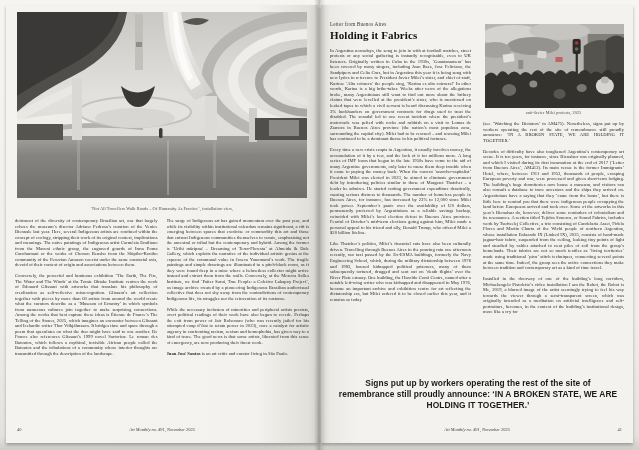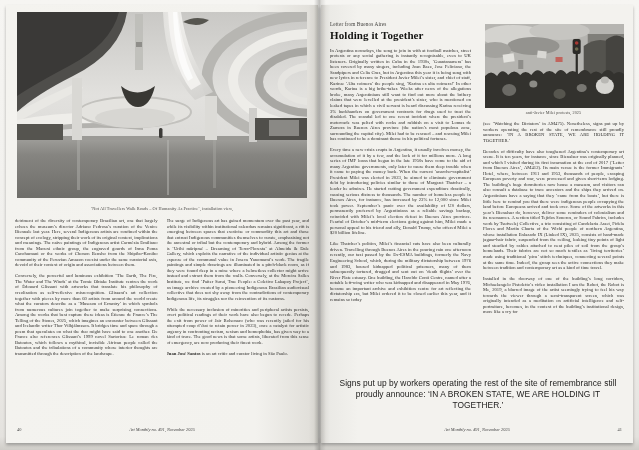--- a/index.html
+++ b/index.html
@@ -32,21 +32,21 @@
 
   
   .article-cols{position:absolute;left:9px;right:9px;top:16px;height:358px;display:flex;gap:12px;overflow:hidden;}
   .kicker{font-size:5.2px;color:#3f3e3b;letter-spacing:.15px;margin:0 0 1.5px 0;}
   .headline{font-size:11px;font-weight:bold;color:#141412;letter-spacing:.1px;margin:0 0 7px 0;
             font-family:"Liberation Serif",serif;}
   .photo-small{width:139px;height:84px;background:#b9b8b4;margin:3px 0 2px 2px;overflow:hidden;}
   .photo-small svg{display:block;width:100%;height:100%;}
   .cap-right{position:static;margin:0 0 6px 0;text-align:center;font-size:4.2px;color:#4c4b48;}
   .pull-quote{position:absolute;left:16px;right:14px;bottom:32px;text-align:center;
-              font-family:"Liberation Sans",sans-serif;font-weight:normal;
+              font-family:"Liberation Sans",sans-serif;font-weight:bold;
               font-size:8.4px;line-height:11px;color:#1c1b1a;letter-spacing:.05px;}
   .gutter{position:absolute;left:314px;top:0;width:12px;height:450px;
           background:linear-gradient(90deg,rgba(0,0,0,0) 0%,rgba(0,0,0,.22) 45%,rgba(0,0,0,.10) 60%,rgba(0,0,0,0) 100%);
           pointer-events:none;}
 </style>
 </head>
 <body>
 
 <div class="spread">
 
@@ -135,21 +135,21 @@
       <span class="issue">Art Monthly no. 491, November 2025</span>
       <span class="pageno-l">40</span>
     </div>
   </div>
 
   <div class="page page-right">
 
     <div class="article-cols">
       <div class="col">
         <p class="kicker">Letter from Buenos Aires</p>
-        <h1 class="headline">Holding it Together</h1>
+        <h1 class="headline">Holding it Fabrics</h1>
         <p class="body">In Argentina nowadays, the song to join in with at football matches, street protests or any social gathering is instantly recognisable, even to UK listeners. Originally written in Cuba in the 1930s, ‘Guantanamera’ has been covered by many singers, including Joan Baez, Jose Feliciano, the Sandpipers and Celia Cruz, but in Argentina this year it is being sung with new lyrics in reference to President Javier Milei’s sister, and chief of staff, Karina: ‘Alta coimera’ the people sing, ‘Karina es alta coimera!’ In other words, Karina is a big bribe-taker. Weeks after news of the allegations broke, many Argentinians still want to find out more about the bribery claims that were levelled at the president’s sister, who is mentioned on leaked tapes in which a civil servant is heard discussing Karina receiving 3% backhanders on government contracts for drugs used to treat the disabled. The scandal led to one recent incident where the president’s motorcade was pelted with rocks and rubbish on a visit to Lomas de Zamora in Buenos Aires province (the nation’s most populous zone, surrounding the capital city). Milei had to be rescued – and rescuing Milei has continued to be a dominant theme in his political fortunes.</p>
         <p class="body">Every time a new crisis erupts in Argentina, it usually involves money, the accumulation of it by a few, and the lack of it for millions more. A long series of IMF loans that began in the late 1950s have come to the aid of many Argentine governments, only later to cause them deep trouble when it came to paying the money back. When the current ‘anarcho-capitalist’ President Milei was elected in 2023, he aimed to eliminate government debt by introducing policies similar to those of Margaret Thatcher – a leader he admires. He started cutting government expenditure drastically, causing serious distress to thousands. The number of homeless people in Buenos Aires, for instance, has increased by 23% to 12,000 since Milei took power. September’s panic over the availability of US dollars, permanently preferred by Argentinians as a reliable savings backup, coincided with Milei’s local election defeat in Buenos Aires province. Fearful of October’s mid-term elections going against him, Milei made a personal appeal to his friend and ally, Donald Trump, who offered Milei a $20 billion lifeline.</p>
         <p class="body">Like Thatcher’s politics, Milei’s financial cuts have also been culturally driven. Travelling through Buenos Aires in the pouring rain one afternoon recently, our taxi passed by the Ex-ESMA buildings, formerly the Navy Engineering School, which, during the military dictatorship between 1976 and 1983, housed kidnapped political prisoners, many of them subsequently tortured, drugged and sent out on ‘death flights’ over the River Plate estuary. One building, the Haroldo Conti Centre, named after a notable left-wing writer who was kidnapped and disappeared in May 1976, became an important archive and exhibition centre for art reflecting the dictatorship era, but Milei ordered it to be closed earlier this year, and it remains so today</p>
       </div>
       <div class="col">
         <div class="photo-small">
           <svg viewBox="0 0 138 84" preserveAspectRatio="none">
             <rect width="138" height="84" fill="#b6b5b1"></rect>
             <ellipse cx="28" cy="12" rx="32" ry="11" fill="#d4d3cf"></ellipse>
             <ellipse cx="74" cy="7" rx="30" ry="9" fill="#c6c5c1"></ellipse>

